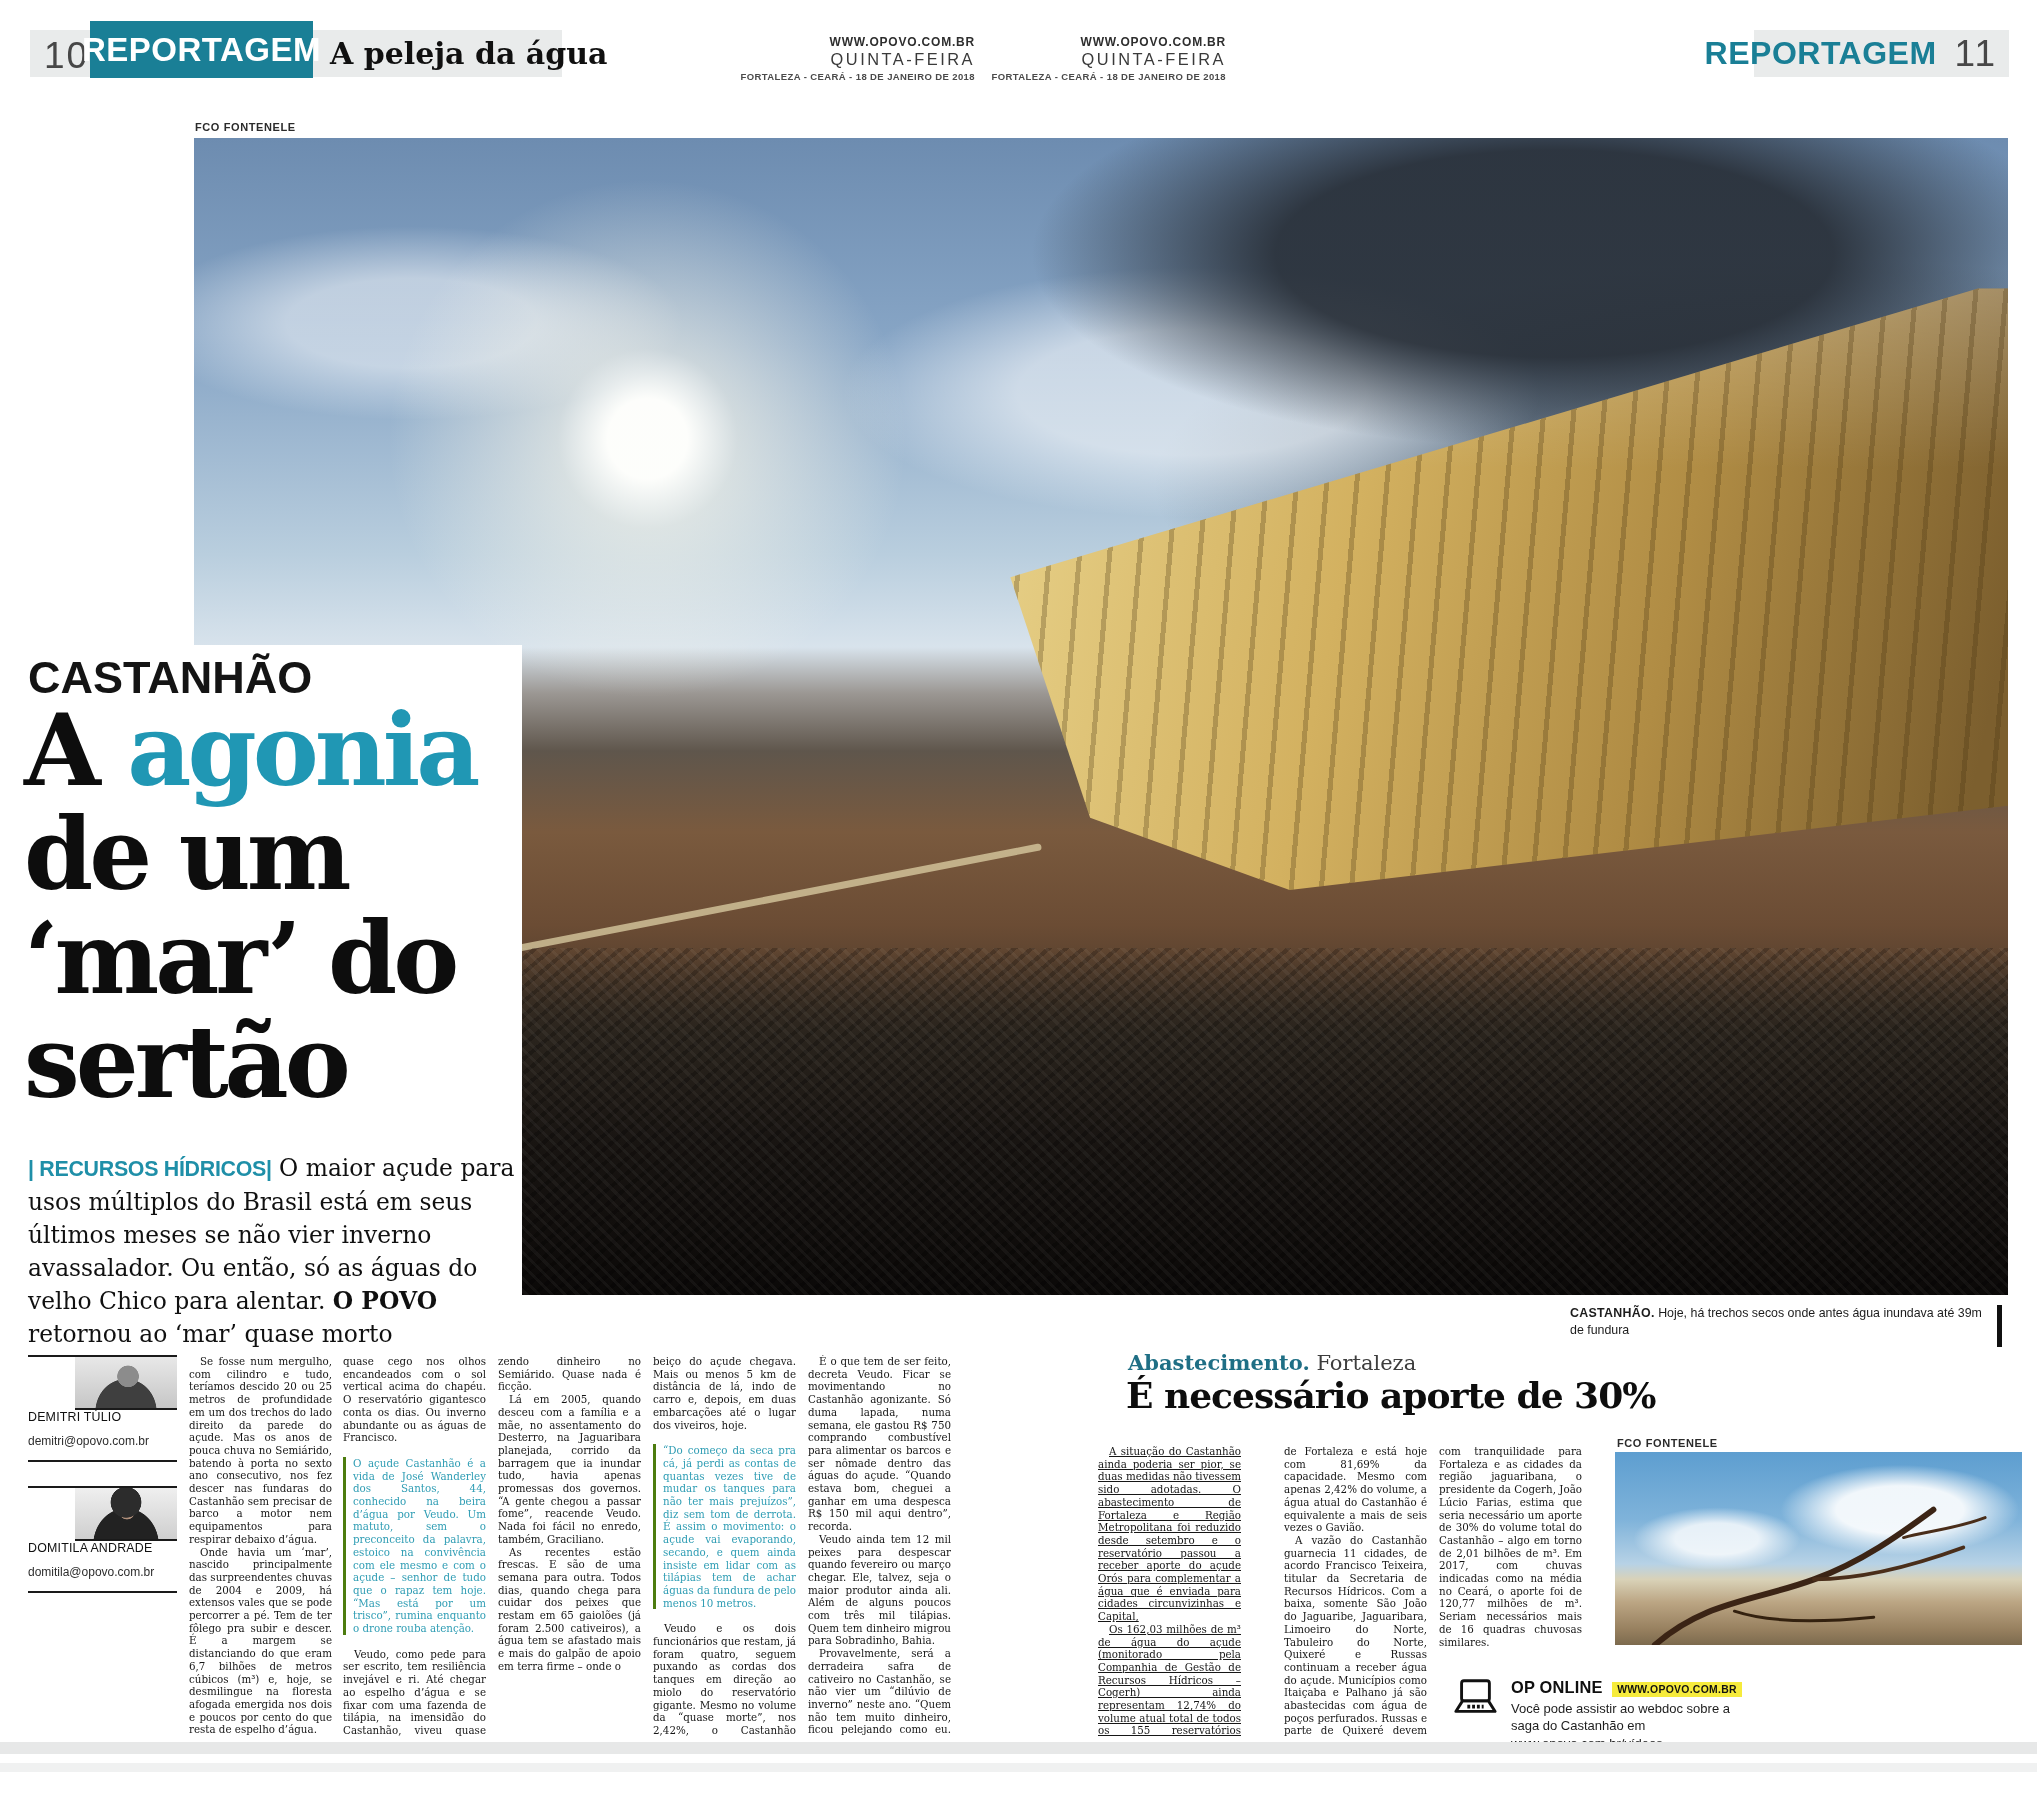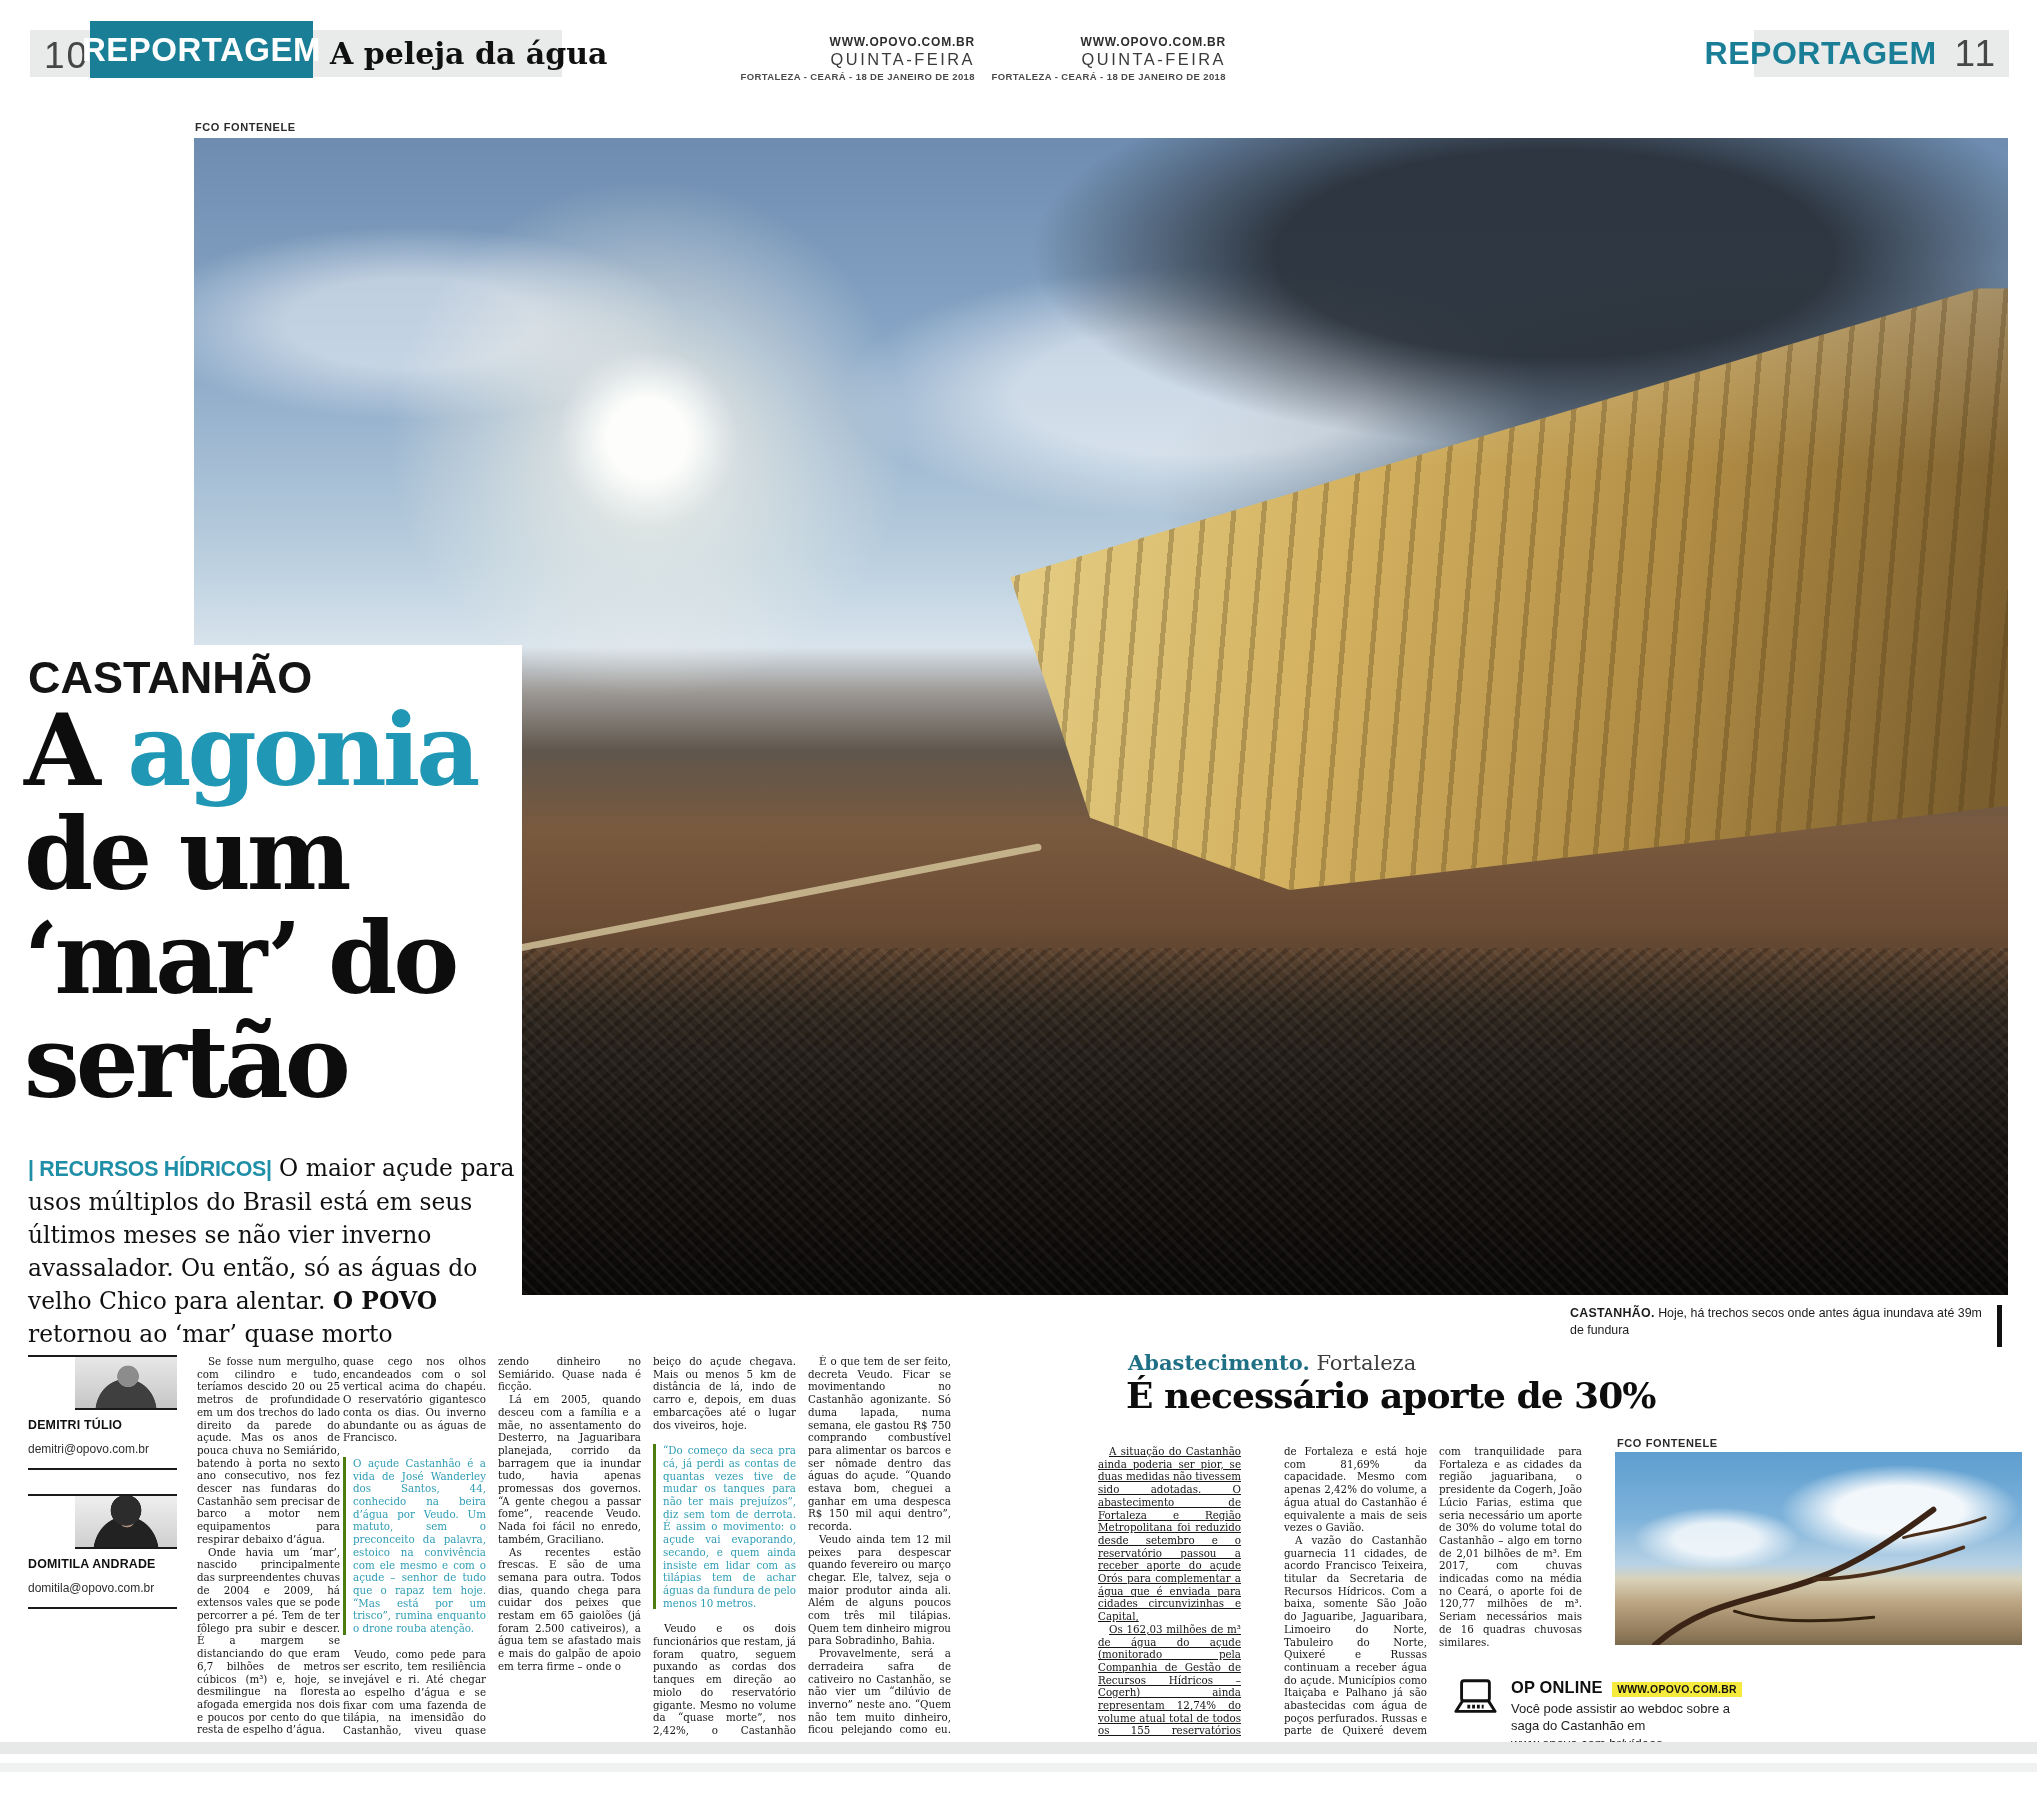--- a/index.html
+++ b/index.html
@@ -77,28 +77,28 @@
   .authors{position:absolute;left:28px;top:1355px;width:149px;}
   .author{border-top:2px solid #1a1a1a;margin-bottom:24px;border-bottom:2px solid #1a1a1a;padding-bottom:12px;}
   .portrait{width:102px;height:51px;margin-left:auto;border-bottom:2px solid #1a1a1a;box-sizing:content-box;}
   .portrait.man{background:radial-gradient(circle at 52% 38%, #8c8c8c 0 17%, transparent 18%),
       radial-gradient(ellipse at 50% 108%, #3f3f3f 0 42%, transparent 43%),
       linear-gradient(#e8e8e8,#c6c6c6);}
   .portrait.woman{background:radial-gradient(circle at 50% 28%, #2c2c2c 0 24%, transparent 25%),
       radial-gradient(circle at 51% 46%, #b08f7a 0 13%, transparent 14%),
       radial-gradient(ellipse at 50% 112%, #222 0 45%, transparent 46%),
       linear-gradient(#efefef,#cfcfcf);}
-  .author-name{font-family:"Liberation Sans",sans-serif;font-weight:bold;font-size:12.4px;
-               letter-spacing:0.2px;color:#101010;margin-top:8px;}
+  .author-name{font-family:"Liberation Sans",sans-serif;font-weight:normal;font-size:12.4px;
+               letter-spacing:0.2px;color:#101010;}
   .author-email{font-family:"Liberation Sans",sans-serif;font-size:12px;color:#2e2e2e;margin-top:10px;}
 
   
   .col{position:absolute;top:1355px;width:143px;height:383px;overflow:hidden;
        font-size:10.3px;line-height:12.7px;text-align:justify;color:#161616;}
-  .c1{left:189px;margin-left:8px;} .c2{left:343px;} .c3{left:498px;} .c4{left:653px;} .c5{left:808px;}
+  .c1{left:189px;} .c2{left:343px;} .c3{left:498px;} .c4{left:653px;} .c5{left:808px;}
   .rcol{position:absolute;top:1445px;width:143px;height:291px;overflow:hidden;
         font-size:10.3px;line-height:12.7px;text-align:justify;color:#161616;}
   .rc1{left:1098px;text-decoration:underline;} .rc2{left:1284px;} .rc3{left:1439px;}
   .block{margin:0;}
   .block.p{text-indent:11px;}
   .block.quote{color:#2f9db4;border-left:3px solid #4d7c0f;padding-left:7px;margin:13px 0;}
 
   
   .r-kicker{position:absolute;left:1128px;top:1350px;font-size:21px;color:#3d3d3d;}
   .r-kicker .accent{font-weight:bold;color:#1f6f85;}

